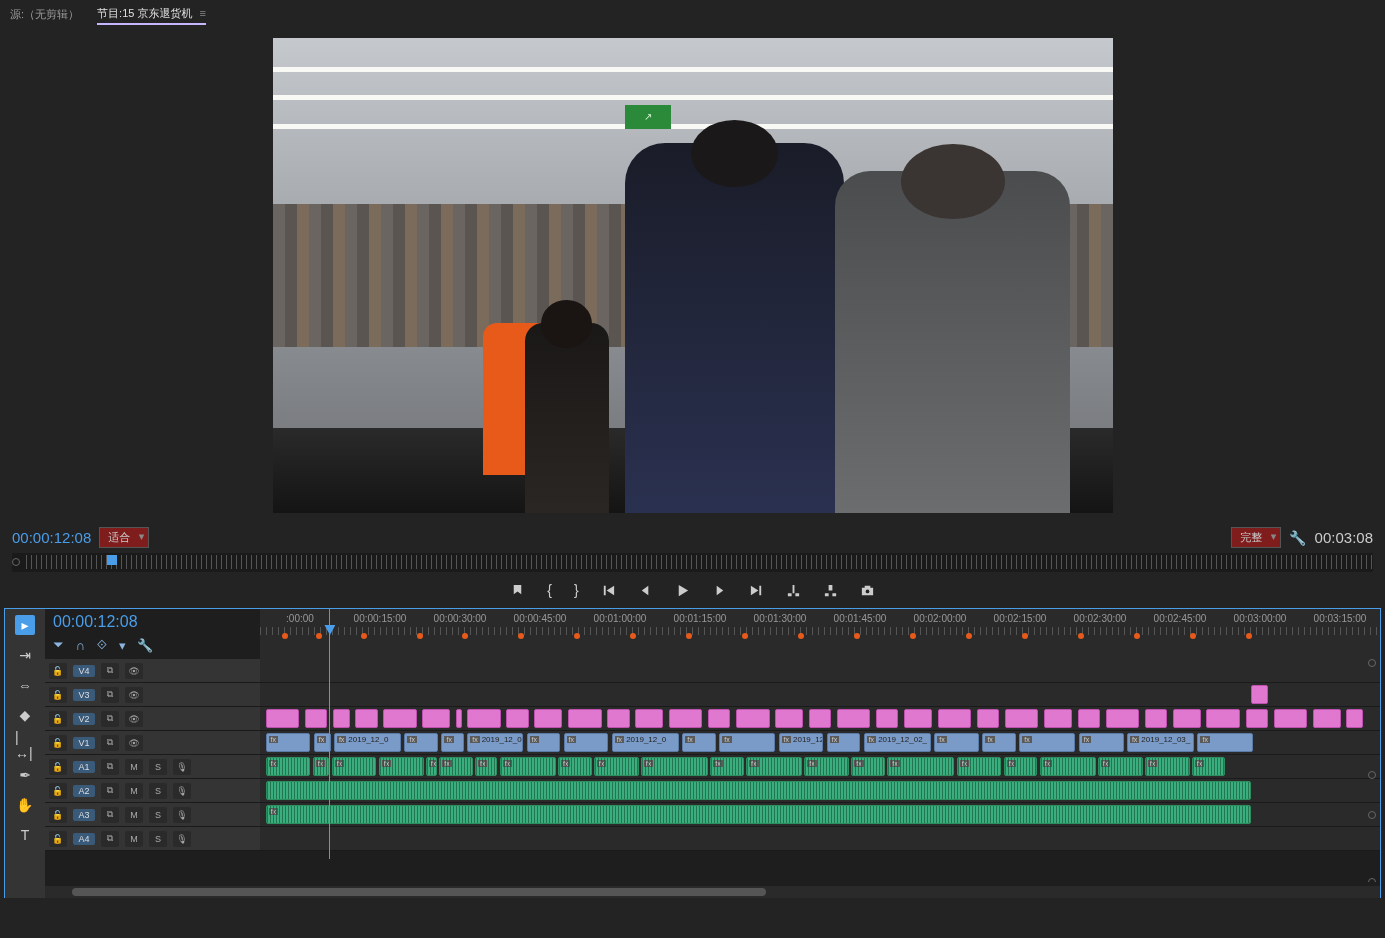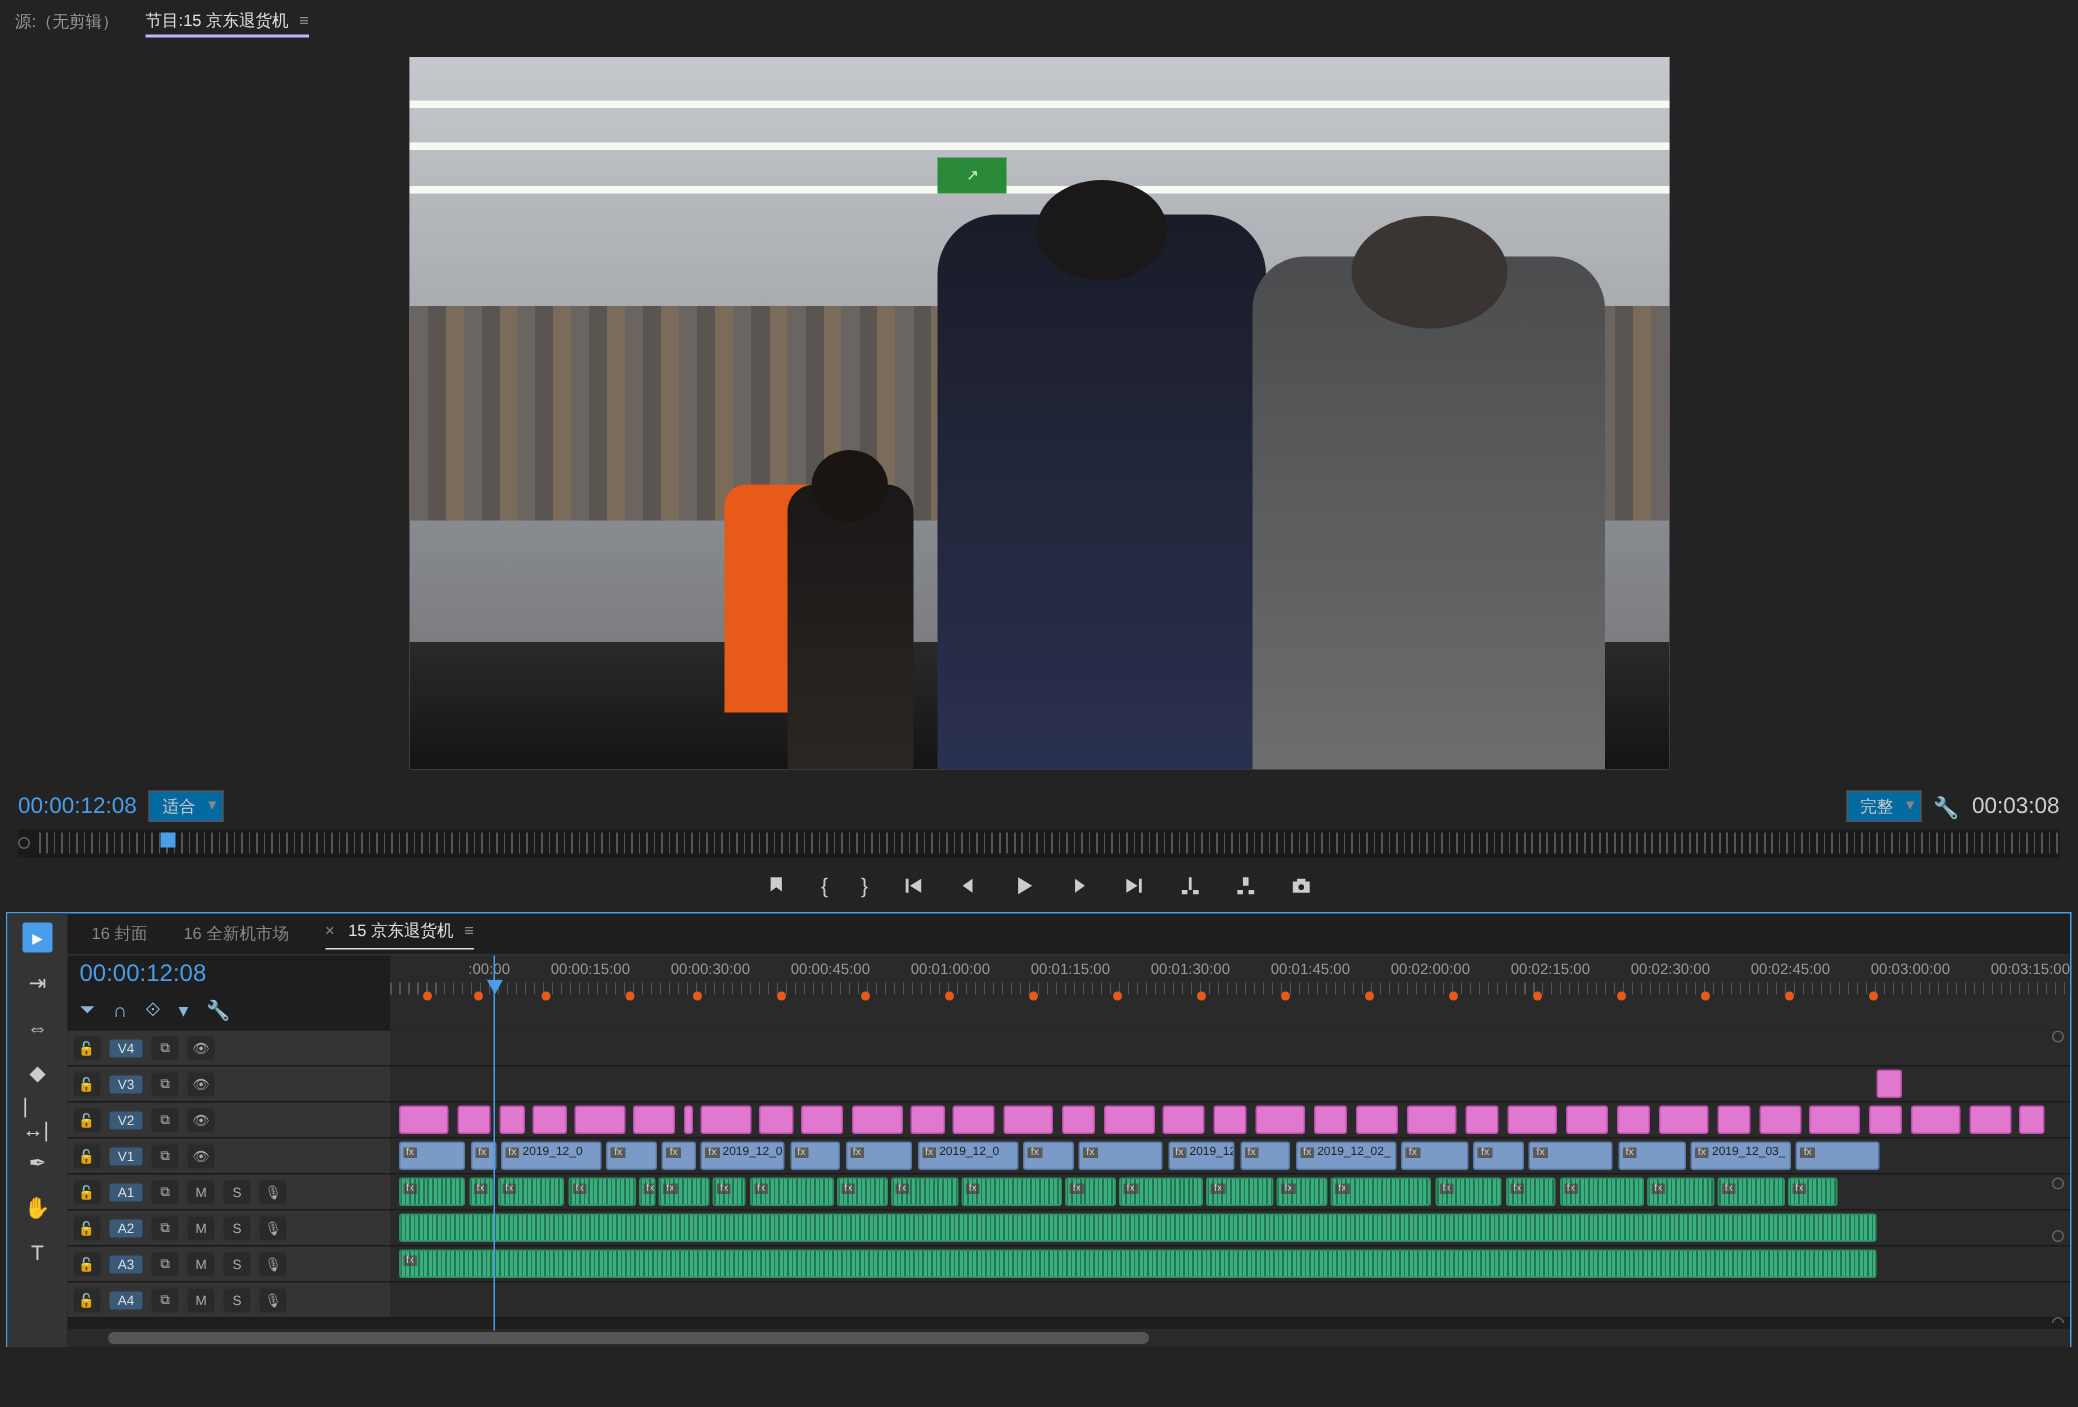--- a/index.html
+++ b/index.html
@@ -20,21 +20,21 @@
 .p2{left:67%;width:28%;height:72%;background:linear-gradient(180deg,#4a4c4e 0%,#6b6d6f 100%);border-radius:35px 35px 0 0}
 .p2-head{position:absolute;top:-8%;left:28%;width:44%;height:22%;background:#3a3432;border-radius:50%}
 .p3{left:30%;width:10%;height:40%;background:linear-gradient(180deg,#1a1816 0%,#2a2624 100%);border-radius:18px 18px 0 0;bottom:0}
 .p3-head{position:absolute;top:-12%;left:20%;width:60%;height:25%;background:#1a1412;border-radius:50%}
 .p-orange{left:25%;width:10%;height:32%;background:#e85a1a;border-radius:14px 14px 0 0;bottom:8%}
 .counter{position:absolute;bottom:0;left:0;right:0;height:18%;background:linear-gradient(180deg,#2a2a2a 0%,#141414 100%)}
 .subtitle{position:absolute;bottom:7%;left:0;right:0;text-align:center;color:#fff;font-size:30px;font-weight:500;text-shadow:0 0 6px rgba(0,0,0,.9),0 0 3px #000;letter-spacing:1px}
 .crowd{position:absolute;top:35%;left:0;right:0;height:30%;background:repeating-linear-gradient(90deg,#6a6560 0,#6a6560 12px,#5a5550 12px,#5a5550 24px,#7a6b5a 24px,#7a6b5a 36px)}
 .monitor-bottom{display:flex;align-items:center;padding:4px 12px;height:30px;gap:8px}
 .tc-main{color:#4a9de8;font-size:15px;font-weight:500}
-.select-box{background:#0369a1;border:1px solid #555;color:#ccc;padding:2px 18px 2px 8px;font-size:11px;position:relative;cursor:pointer}
+.select-box{background:#7f1d1d;border:1px solid #555;color:#ccc;padding:2px 18px 2px 8px;font-size:11px;position:relative;cursor:pointer}
 .select-box::after{content:"▾";position:absolute;right:4px;color:#888}
 .spacer{flex:1}
 .wrench{color:#999;font-size:14px;cursor:pointer}
 .duration{color:#ccc;font-size:15px}
 .ruler-bar{height:20px;background:#1a1a1a;position:relative;margin:0 12px;display:flex;align-items:center}
 .ruler-ticks{flex:1;height:14px;background:repeating-linear-gradient(90deg,#555 0,#555 1px,transparent 1px,transparent 5px);position:relative}
 .ruler-playhead{position:absolute;top:0;width:10px;height:10px;background:#4a9de8;left:6%}
 .transport{display:flex;justify-content:center;gap:22px;padding:8px;height:36px;align-items:center}
 .tbtn{color:#ccc;cursor:pointer;font-size:14px;display:flex;align-items:center;justify-content:center}
 .tbtn svg{width:15px;height:15px;fill:#ccc}
@@ -48,21 +48,21 @@
 .seq-tab.active{color:#e0e0e0;border-bottom:1px solid #e0e0e0;padding-bottom:4px}
 .seq-close{color:#888;margin-right:6px;cursor:pointer}
 .seq-menu{color:#888;margin-left:4px}
 .tl-header{display:flex;height:50px}
 .tl-header-left{width:215px;padding:4px 8px}
 .tl-tc{color:#4a9de8;font-size:16px;font-weight:500}
 .tl-tools-row{display:flex;gap:12px;margin-top:6px;align-items:center}
 .tl-tool-ico{color:#8ab5e0;cursor:pointer;font-size:13px}
 .tl-ruler{flex:1;position:relative;background:#2a2a2a}
 .tl-time-labels{display:flex;position:absolute;top:4px;left:0;right:0;color:#999;font-size:10px}
-.tl-time-labels span{flex:1;text-align:right}
+.tl-time-labels span{flex:1;text-align:center}
 .tl-ticks{position:absolute;top:18px;left:0;right:0;height:8px;background:repeating-linear-gradient(90deg,#555 0,#555 1px,transparent 1px,transparent 6px)}
 .tl-markers{position:absolute;top:24px;left:0;right:0;height:8px}
 .marker{position:absolute;width:6px;height:6px;background:#e85a1a;border-radius:50%}
 .tl-playhead{position:absolute;top:0;bottom:-200px;left:6.2%;width:1px;background:#4a9de8;z-index:10}
 .tl-playhead::before{content:"";position:absolute;top:16px;left:-5px;width:11px;height:10px;background:#4a9de8;clip-path:polygon(0 0,100% 0,50% 100%)}
 .tracks{flex:1;overflow:hidden;display:flex;flex-direction:column;position:relative}
 .track{display:flex;height:24px;border-bottom:1px solid #1a1a1a}
 .track-head{width:215px;background:#343434;display:flex;align-items:center;gap:6px;padding:0 4px}
 .th-btn{width:18px;height:16px;background:#2a2a2a;color:#aaa;font-size:9px;display:flex;align-items:center;justify-content:center;cursor:pointer;border-radius:2px}
 .th-label{background:#3a5a7a;color:#ddd;font-size:9px;padding:1px 4px;border-radius:2px;min-width:22px;text-align:center;cursor:pointer}
@@ -182,29 +182,20 @@
     <div class="tool sel">▸</div>
     <div class="tool">⇥</div>
     <div class="tool">⇔</div>
     <div class="tool">◆</div>
     <div class="tool">|↔|</div>
     <div class="tool">✒</div>
     <div class="tool">✋</div>
     <div class="tool">T</div>
   </div>
   <div class="tl-body">
-    <div class="seq-tabs">
-      <span class="seq-tab">16 封面</span>
-      <span class="seq-tab">16 全新机市场</span>
-      <span class="seq-tab active">
-        <span class="seq-close">×</span>
-        <span>15 京东退货机</span>
-        <span class="seq-menu">≡</span>
-      </span>
-    </div>
     <div class="tl-header">
       <div class="tl-header-left">
         <div class="tl-tc">00:00:12:08</div>
         <div class="tl-tools-row">
           <span class="tl-tool-ico">⏷</span>
           <span class="tl-tool-ico">∩</span>
           <span class="tl-tool-ico">⟐</span>
           <span class="tl-tool-ico">▾</span>
           <span class="tl-tool-ico">🔧</span>
         </div>

